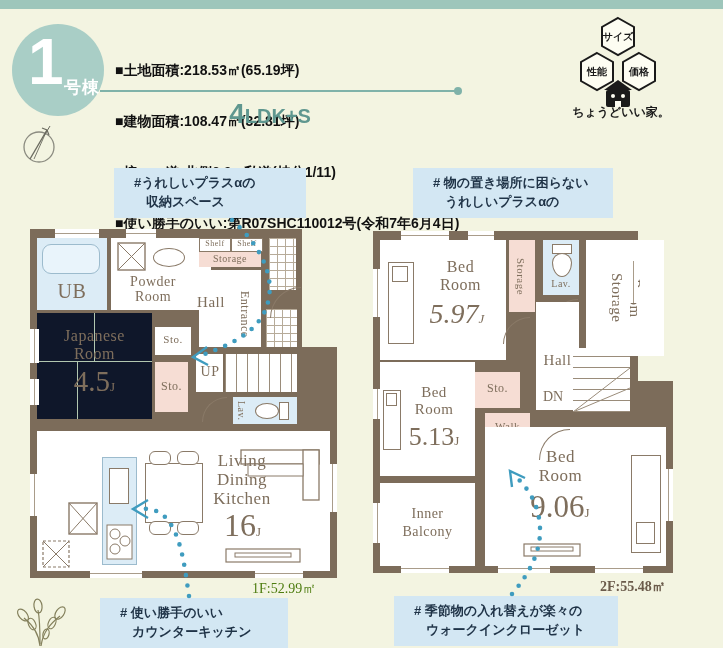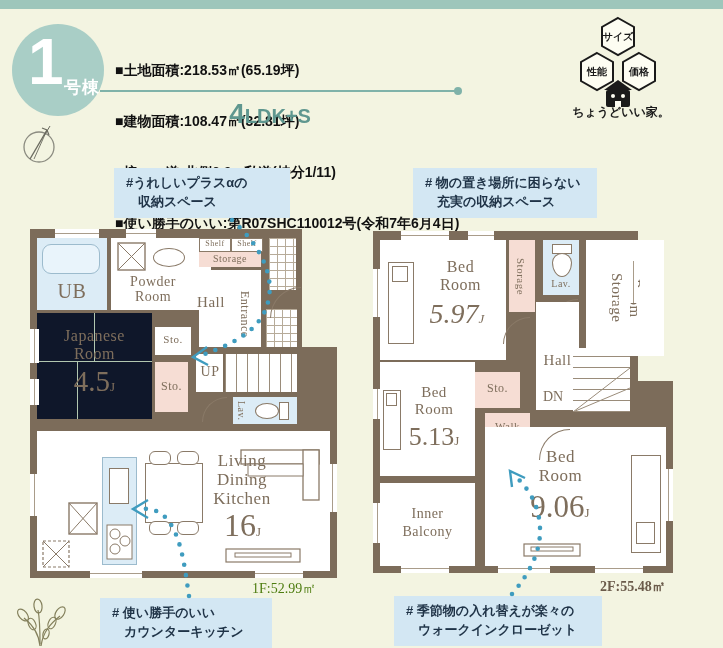--- a/index.html
+++ b/index.html
@@ -12,21 +12,21 @@
   #badge{left:12px;top:24px;width:92px;height:92px;border-radius:50%;background:#a9cec6;color:#fff;}
   #badge .num{position:absolute;left:16px;top:1px;font-size:64px;font-weight:bold;}
   #badge .suf{position:absolute;left:52px;top:52px;font-size:17px;font-weight:bold;letter-spacing:1px;}
   #props{left:115px;top:28px;font-size:14px;font-weight:bold;color:#111;line-height:17px;white-space:pre;}
   #divline{left:100px;top:90px;width:360px;height:2px;background:#7fb2a9;}
   #divdot{left:454px;top:87px;width:8px;height:8px;border-radius:50%;background:#7fb2a9;}
   #plantype{left:175px;top:98px;width:190px;text-align:center;color:#5f978f;font-weight:bold;}
   #plantype .big{font-size:28px;}
   #plantype .small{font-size:20px;}
   
-  .note{background:#d3e7f3;color:#1f3347;font-weight:bold;font-size:13px;line-height:1.45;padding:6px 12px;}
+  .note{background:#d3e7f3;color:#1f3347;font-weight:bold;font-size:13px;line-height:1.45;padding:6px 20px;}
   .note .l2{padding-left:12px;}
   
   .planwall{position:absolute;background:#7c6c5a;}
   .room{position:absolute;background:#fff;}
   .rblue{background:#dcecf6;}
   .rpink{background:#f6ddd4;}
   .rgreen{background:#0f172a;}
   .lbl{position:absolute;text-align:center;letter-spacing:.5px;}
   .big-size{font-size:29px;letter-spacing:0;}
   .unit{font-size:13px;}
@@ -96,21 +96,21 @@
     <polyline points="26,10 31,12 33,17" fill="none" stroke="#6b6b60" stroke-width="1.2"></polyline>
     <polyline points="28,18 34,8" fill="none" stroke="#6b6b60" stroke-width="1"></polyline>
   </svg>
 
   <div class="abs note" style="left:114px;top:168px;width:152px;">
     <div>#うれしいプラスαの</div>
     <div class="l2">収納スペース</div>
   </div>
   <div class="abs note" style="left:413px;top:168px;width:160px;">
     <div># 物の置き場所に困らない</div>
-    <div class="l2">充実の収納スペース</div>
+    <div class="l2">うれしいプラスαの</div>
   </div>
 
   <div class="abs" style="left:30px;top:229px;width:307px;height:349px;">
     <div class="planwall" style="left:0;top:0;width:272px;height:195px;"></div>
     <div class="planwall" style="left:0;top:118px;width:307px;height:231px;"></div>
 
     <div class="room rblue" style="left:7px;top:9px;width:70px;height:72px;">
       <div class="furn" style="left:5px;top:6px;width:56px;height:28px;border-radius:9px;border-color:#9cbbcd;background:#e9f4fb;"></div>
       <div class="lbl serif" style="left:0;top:42px;width:70px;font-size:20px;">UB</div>
     </div>

